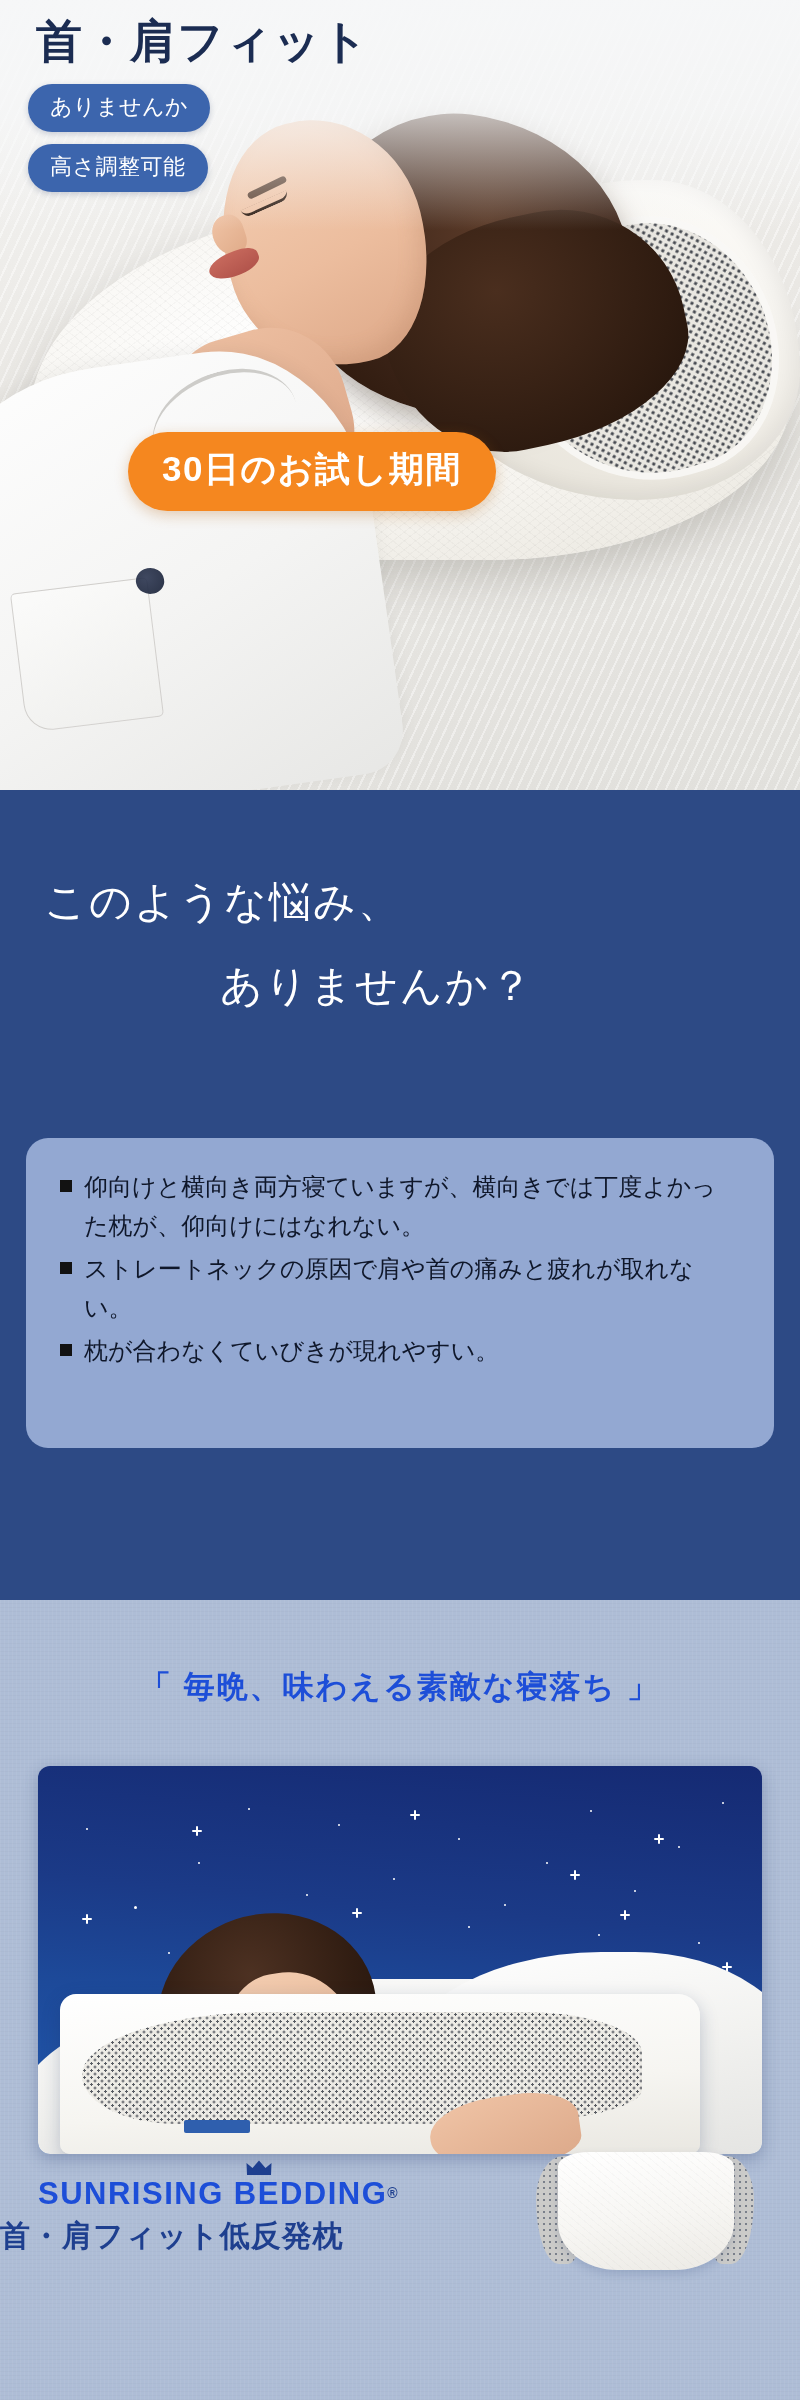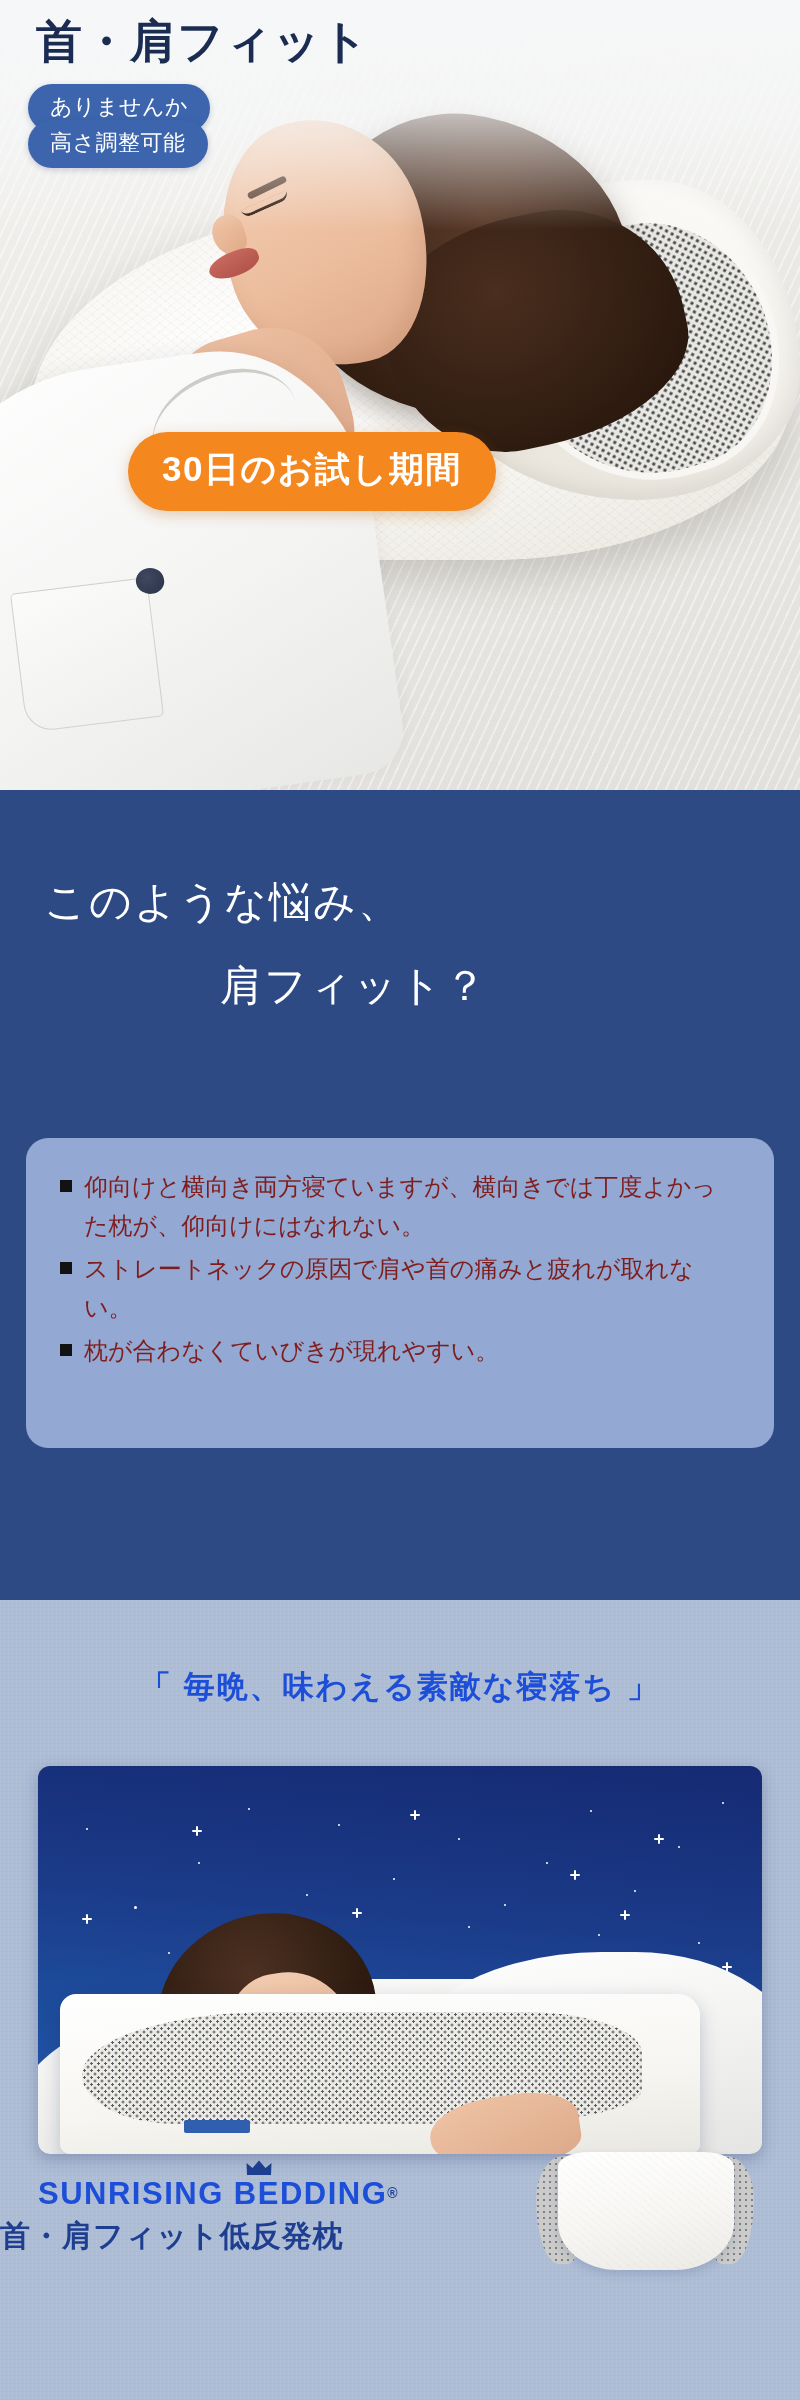--- a/index.html
+++ b/index.html
@@ -88,37 +88,37 @@
     background:linear-gradient(180deg,rgba(246,247,248,.97) 0%,rgba(246,247,248,.74) 48%,rgba(246,247,248,0) 100%); }
 
   .hero-title { position:absolute; left:36px; top:16px; font-size:46px; font-weight:700;
     color:#1b2c52; letter-spacing:1px; line-height:1.12; white-space:nowrap; }
 
   .badge { position:absolute; left:28px; display:inline-flex; align-items:center;
     justify-content:center; background:#3c65ad; color:#fff; border-radius:26px;
     font-size:22px; font-weight:500; letter-spacing:.5px; padding:8px 22px 10px;
     box-shadow:0 2px 6px rgba(30,50,95,.22); }
   .badge-1 { top:84px; }
-  .badge-2 { top:120px; }
+  .badge-2 { top:144px; }
   .cta-pill { position:absolute; left:128px; top:432px; background:#f5871f; color:#ffffff;
     border-radius:40px; font-size:35px; font-weight:700; letter-spacing:1.5px;
     padding:14px 34px 18px; white-space:nowrap;
     box-shadow:0 4px 14px rgba(180,100,20,.3); }
 
   
   .problem { position:absolute; left:0; top:790px; width:800px; height:810px;
     background:#2d4a85; }
   .problem-h { position:absolute; color:#ffffff; font-size:42px; font-weight:500;
     letter-spacing:2px; white-space:nowrap; }
   .ph-1 { left:36px; top:84px;margin-left:8px; }
   .ph-2 { left:220px; top:168px; }
 
   .prob-box { position:absolute; left:26px; top:348px; width:748px; height:310px;
     background:#93a8d2; border-radius:22px; padding:30px 34px 0 34px; }
-  .bullet { display:flex; align-items:flex-start; color:#7f1d1d; font-size:24px;
+  .bullet { display:flex; align-items:flex-start; color:#0f172a; font-size:24px;
     line-height:1.62; margin-bottom:4px; font-weight:400; }
   .bullet .sq { flex:none; width:12px; height:12px; background:#121212;
     margin:12px 12px 0 0; }
   .bullet .tx { flex:1; }
 
   
   .quote-sec { position:absolute; left:0; top:1600px; width:800px; height:800px;
     background:#aebdd6; }
   .quote-sec::after{ content:""; position:absolute; inset:0;
     background:repeating-linear-gradient(90deg,rgba(255,255,255,.05) 0 1px,transparent 1px 4px),
@@ -226,21 +226,21 @@
     <h1 class="hero-title">首・肩フィット</h1>
 
     <div class="badge badge-1">ありませんか</div>
     <div class="badge badge-2">高さ調整可能</div>
 
     <div class="cta-pill">30日のお試し期間</div>
   </section>
 
   <section class="problem">
     <div class="problem-h ph-1">このような悩み、</div>
-    <div class="problem-h ph-2">肩フィット？</div>
+    <div class="problem-h ph-2">ありませんか？</div>
 
     <div class="prob-box">
       <div class="bullet">
         <span class="sq"></span>
         <span class="tx">仰向けと横向き両方寝ていますが、横向きでは丁度よかった枕が、仰向けにはなれない。</span>
       </div>
       <div class="bullet">
         <span class="sq"></span>
         <span class="tx">ストレートネックの原因で肩や首の痛みと疲れが取れない。</span>
       </div>

